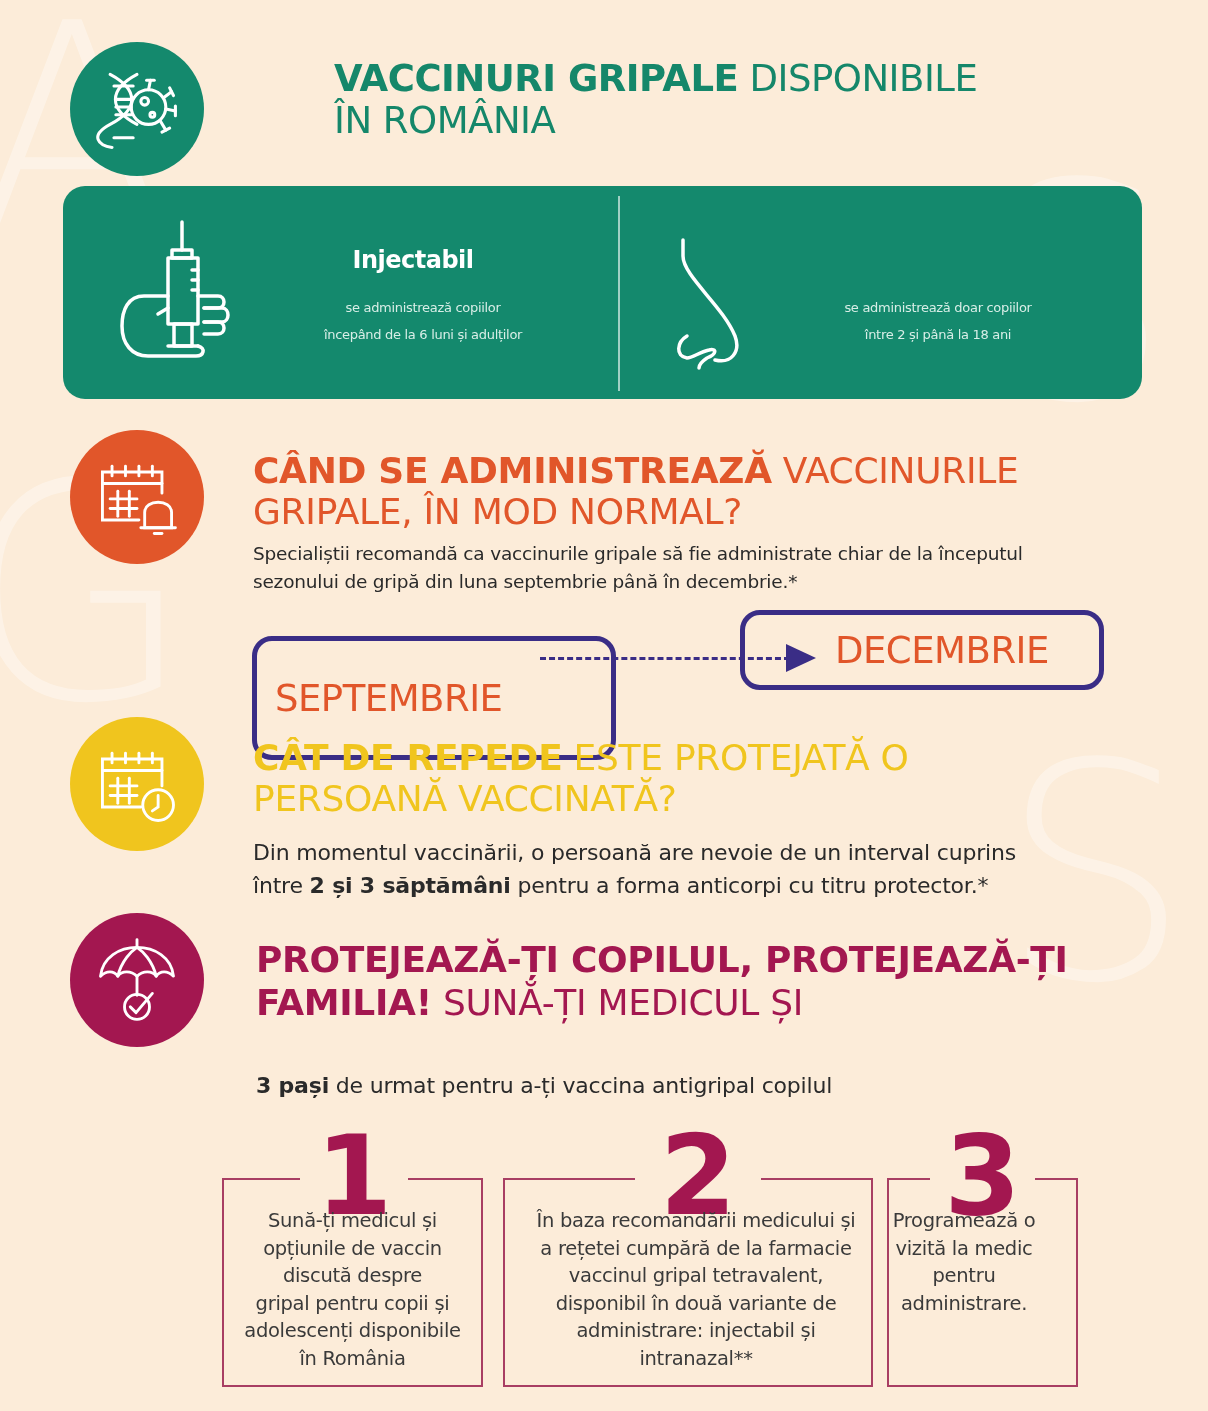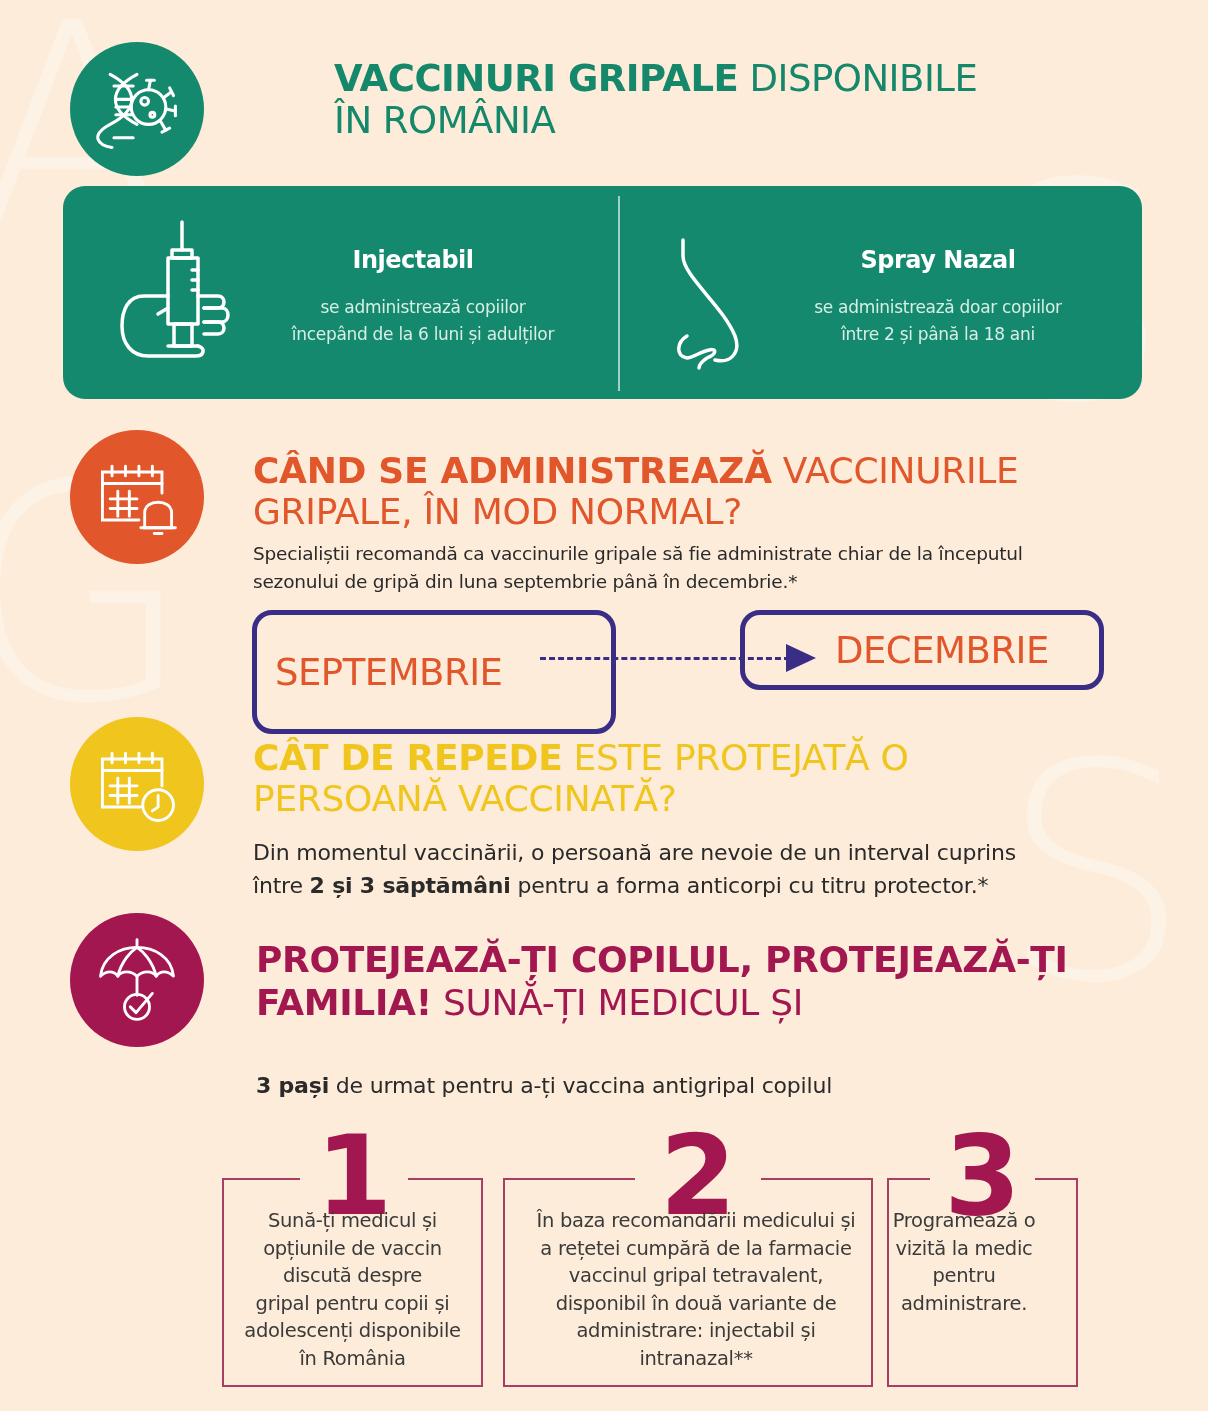--- a/index.html
+++ b/index.html
@@ -39,21 +39,21 @@
   }
   .divider {
     position: absolute; left: 555px; top: 10px; width: 2px; height: 195px;
     background: rgba(255,255,255,0.6);
   }
   .vac-title {
     position: absolute; color: #fff; font-weight: bold; font-size: 24px; text-align: center;
     letter-spacing: -0.5px;
   }
   .vac-desc {
-    position: absolute; color: #d8eee7; font-size: 17px; line-height: 27px; text-align: center;
+    position: absolute; color: #d8eee7; font-size: 13px; line-height: 27px; text-align: center;
     letter-spacing: -0.3px;
   }
 
   
   .h-orange { color: #e1562a; }
   .h-yellow { color: #f0c51e; }
   .h-maroon { color: #a31750; }
   .heading {
     font-size: 36px; line-height: 41px; letter-spacing: -0.3px;
   }
@@ -148,21 +148,20 @@
   <div class="vac-title" style="left:190px; top:60px; width:320px;">Injectabil</div>
   <div class="vac-desc" style="left:180px; top:108px; width:360px;">
     <div>se administrează copiilor</div>
     <div>începând de la 6 luni și adulților</div>
   </div>
 
   <svg style="position:absolute; left:610px; top:50px; width:80px; height:135px;" viewBox="0 0 80 135" fill="none" stroke="#fff" stroke-width="3.5" stroke-linecap="round" stroke-linejoin="round">
     <path d="M10 4 L10 20 C 10 40, 50 70, 62 100 C 68 116, 58 128, 42 124"></path>
     <path d="M14 100 C 4 106, 2 120, 14 122 C 20 122, 26 116, 36 114 C 44 112, 44 118, 34 122 C 28 126, 26 130, 26 132"></path>
   </svg>
-  <div class="vac-title" style="left:715px; top:60px; width:320px;">Spray Nazal</div>
   <div class="vac-desc" style="left:700px; top:108px; width:350px;">
     <div>se administrează doar copiilor</div>
     <div>între 2 și până la 18 ani</div>
   </div>
 </div>
 
 <div class="circle-icon" style="left:70px; top:430px; background:#e1562a;">
   <svg viewBox="0 0 100 100" fill="none" stroke="#fff" stroke-width="3" stroke-linecap="round">
     <path d="M52 74 L14 74 L14 24 L76 24 L76 46"></path>
     <line x1="14" y1="36" x2="76" y2="36"></line>
@@ -180,21 +179,21 @@
   </svg>
 </div>
 <div class="abs heading h-orange" style="left:253px; top:450px;">
   <div><b>CÂND SE ADMINISTREAZĂ</b> <span>VACCINURILE</span></div>
   <div>GRIPALE, ÎN MOD NORMAL?</div>
 </div>
 <div class="abs body-text" style="left:253px; top:540px;">
   <div>Specialiștii recomandă ca vaccinurile gripale să fie administrate chiar de la începutul</div>
   <div>sezonului de gripă din luna septembrie până în decembrie.*</div>
 </div>
-<div class="month-box" style="left:252px; top:610px; width:364px; height:124px; padding-left:18px;">
+<div class="month-box" style="left:252px; top:636px; width:364px; height:124px; padding-left:18px;">
   <span>SEPTEMBRIE</span>
 </div>
 <div class="dotline"></div>
 <div class="arrowhead"></div>
 <div class="month-box" style="left:740px; top:610px; width:364px; height:80px; padding-left:90px;">
   <span>DECEMBRIE</span>
 </div>
 
 <div class="circle-icon" style="left:70px; top:717px; background:#f0c51e;">
   <svg viewBox="0 0 100 100" fill="none" stroke="#fff" stroke-width="3" stroke-linecap="round">

